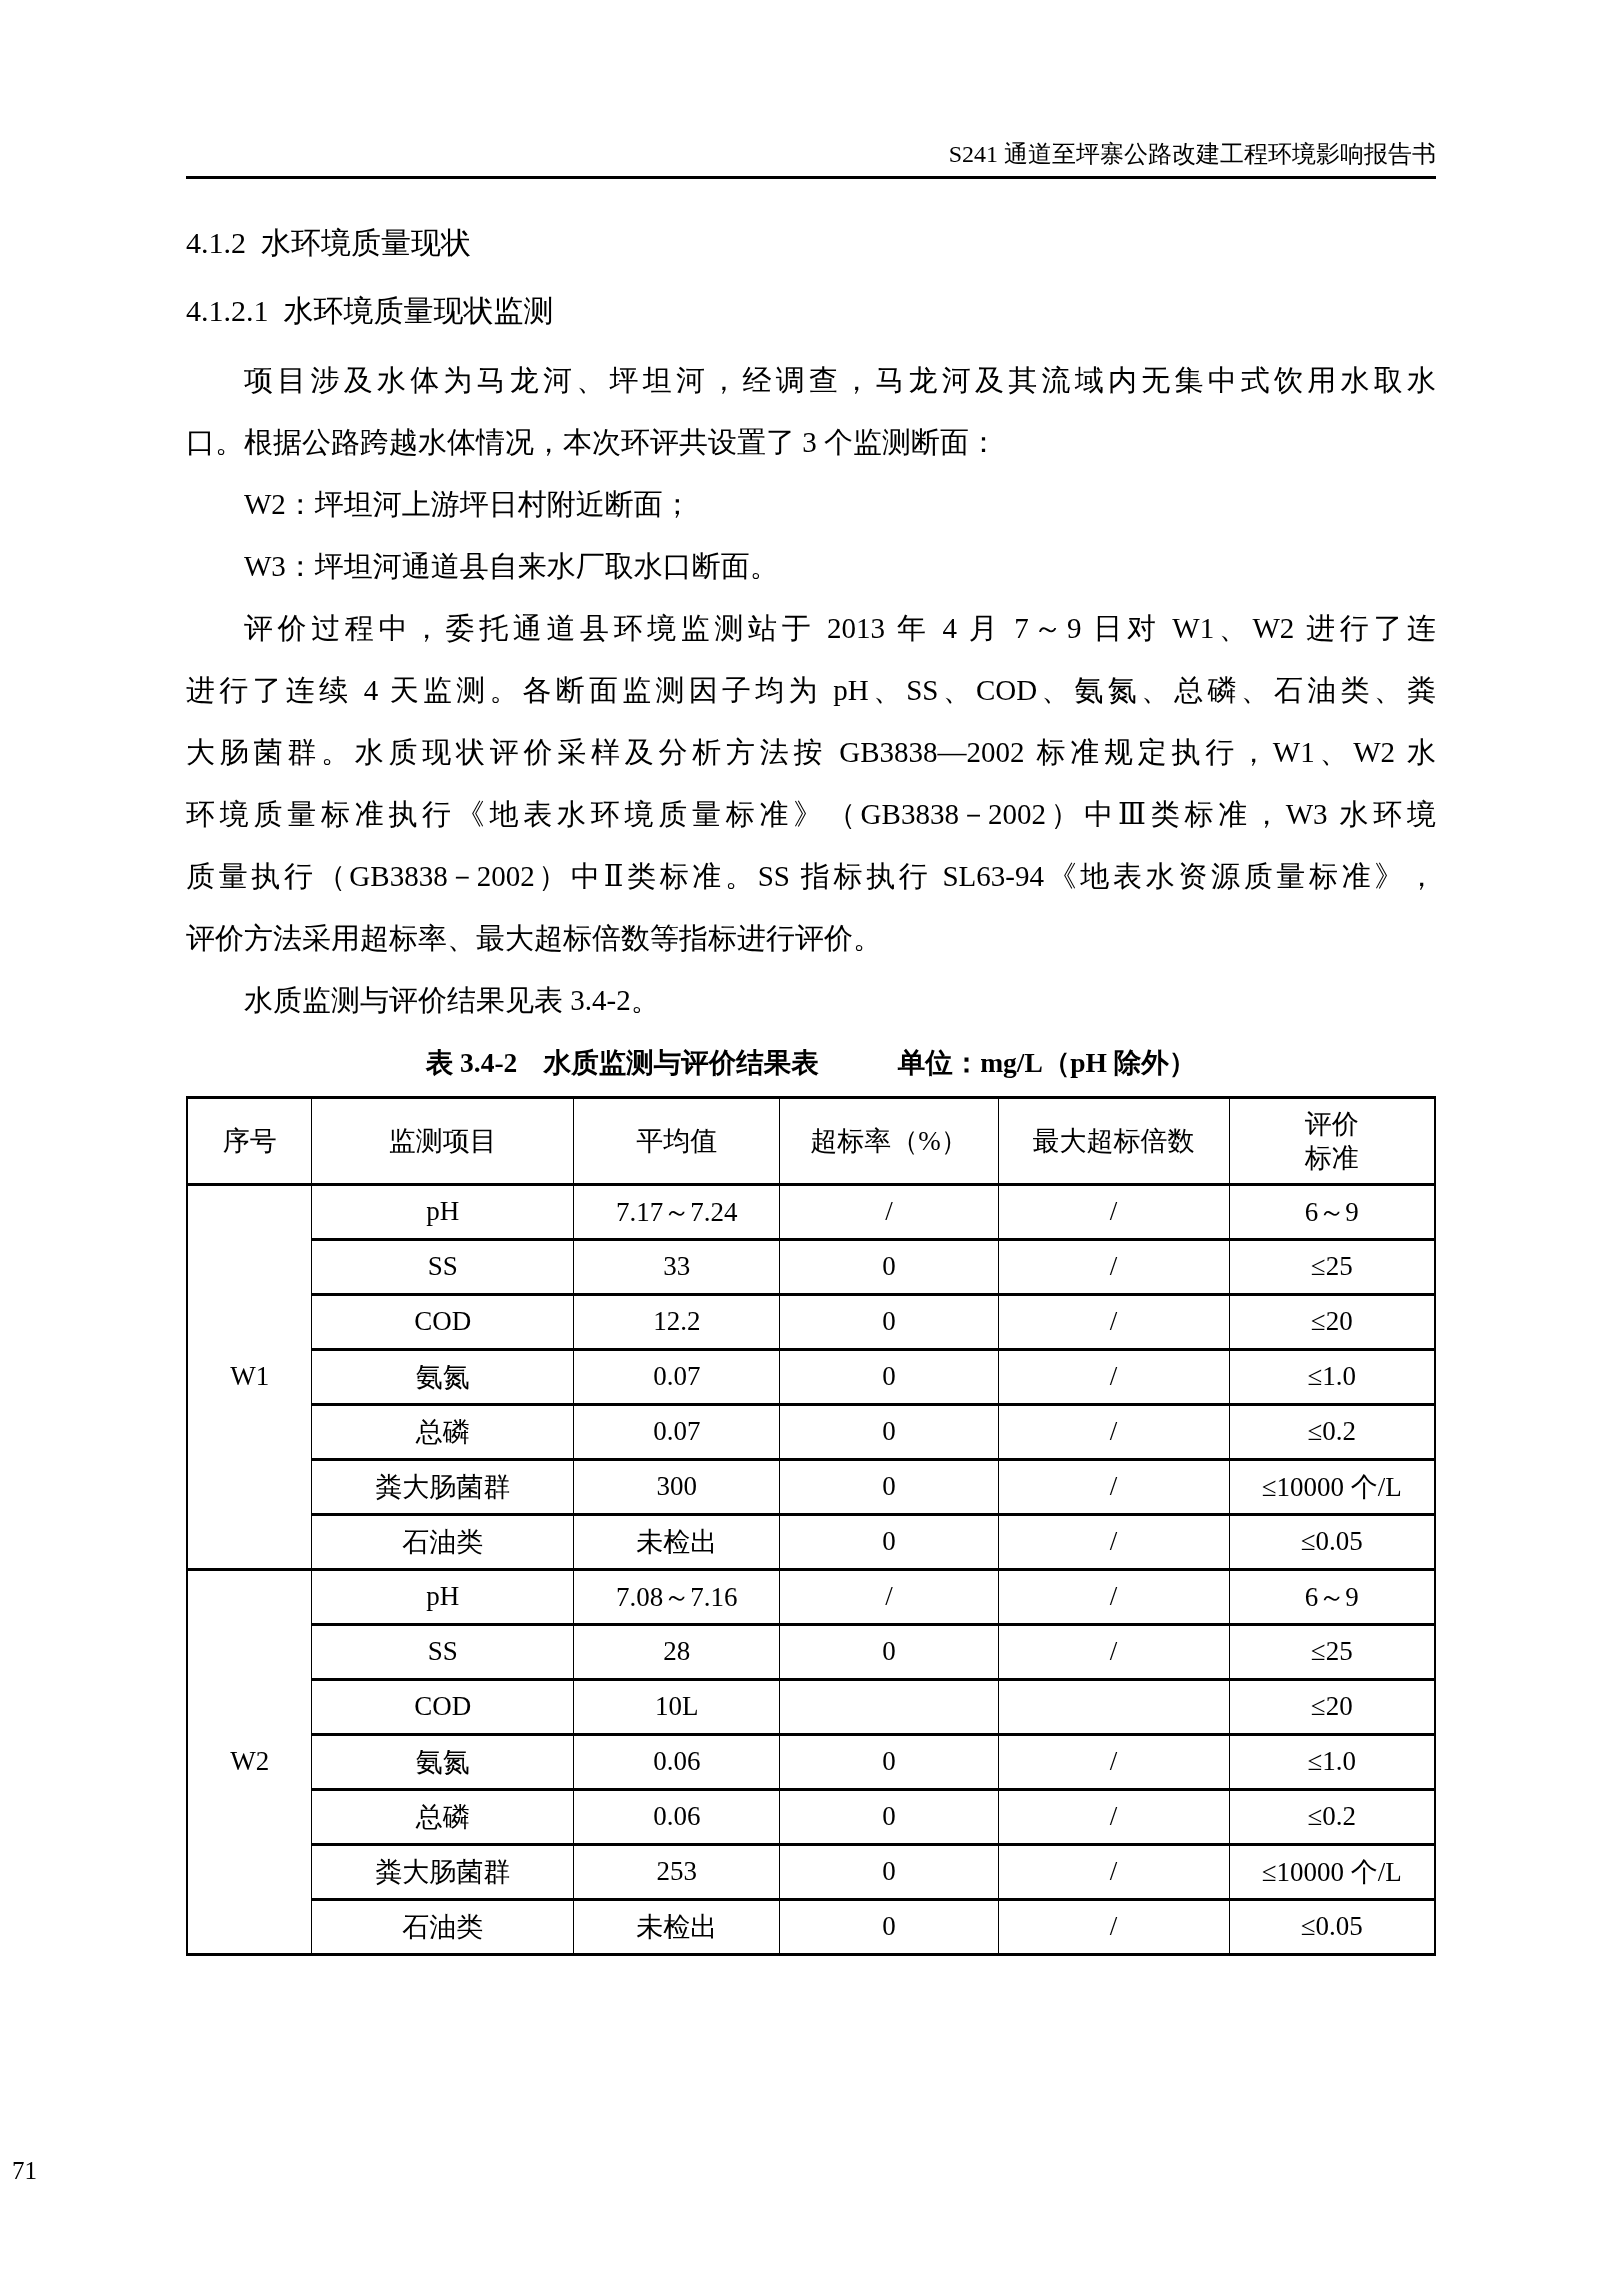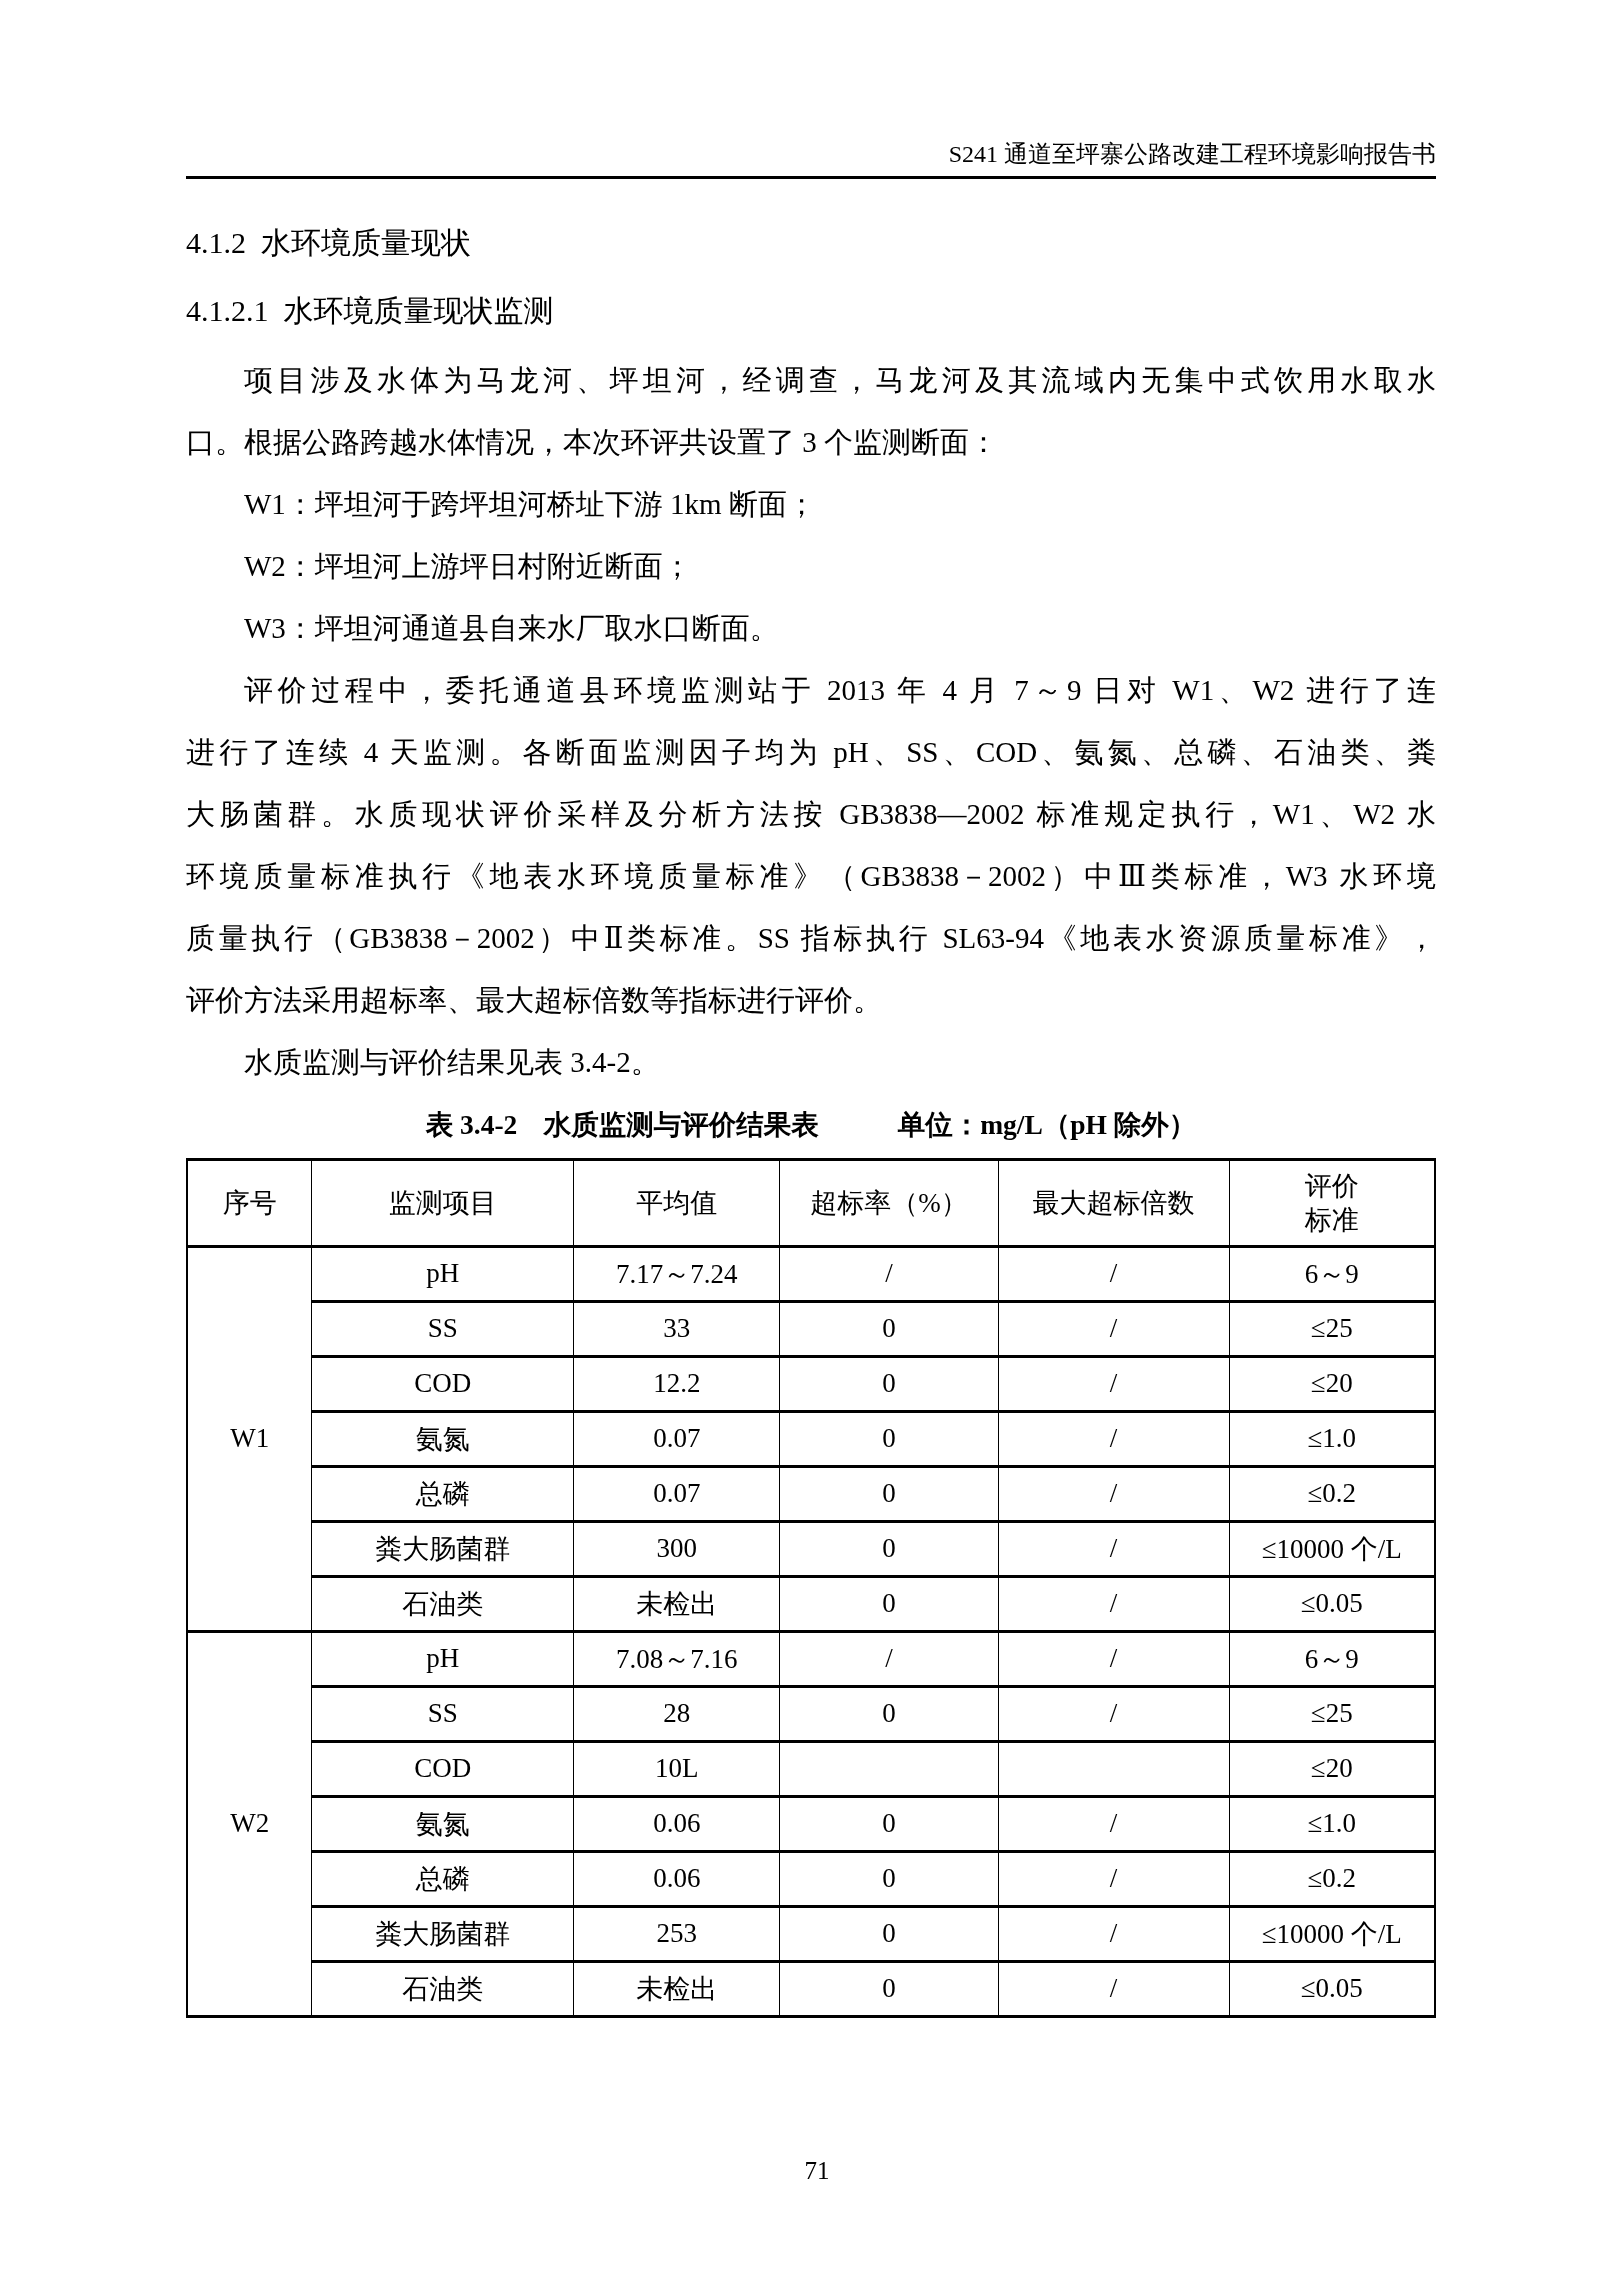--- a/index.html
+++ b/index.html
@@ -24,38 +24,37 @@
   .caption .gap2{margin-left:72px;margin-top:44px;}
 
   table.results{width:100%;border-collapse:collapse;table-layout:fixed;margin-top:13px;
                 border:3.9px solid #000;border-left-width:2px;border-right-width:2px;padding-left:16px;}
   .results td{border:1.3px solid #000;border-top-width:3.3px;border-bottom-width:3.3px;
               text-align:center;vertical-align:middle;font-size:27px;padding:0;}
   .results tr.head td{height:84px;}
   .results tr.data td{height:52px;}
   .two-line{white-space:pre-line;line-height:34px;}
 
-  .page-num{position:absolute;left:12px;right:0;bottom:110px;text-align:center;font-size:25px;font-family:Liberation Serif, serif;}
+  .page-num{position:absolute;left:12px;right:0;bottom:110px;text-align:left;font-size:25px;font-family:Liberation Serif, serif;}
 </style>
 </head>
 <body>
 
 <div class="page">
 
   <div class="doc-header">S241 通道至坪寨公路改建工程环境影响报告书</div>
   <div class="header-rule"></div>
 
   <h2 class="sec-h sec-h1">4.1.2  水环境质量现状</h2>
   <h3 class="sec-h sec-h2">4.1.2.1  水环境质量现状监测</h3>
 
   <div class="bodytext">
     <div class="bline j indent">项目涉及水体为马龙河、坪坦河，经调查，马龙河及其流域内无集中式饮用水取水</div>
     <div class="bline">口。根据公路跨越水体情况，本次环评共设置了 3 个监测断面：</div>
 
-    <div class="bline indent">W1：坪坦河于跨坪坦河桥址下游 1km 断面；</div>
     <div class="bline indent">W2：坪坦河上游坪日村附近断面；</div>
     <div class="bline indent">W3：坪坦河通道县自来水厂取水口断面。</div>
 
     <div class="bline j indent">评价过程中，委托通道县环境监测站于 2013 年 4 月 7～9 日对 W1、W2 进行了连</div>
     <div class="bline j">进行了连续 4 天监测。各断面监测因子均为 pH、SS、COD、氨氮、总磷、石油类、粪</div>
     <div class="bline j">大肠菌群。水质现状评价采样及分析方法按 GB3838—2002 标准规定执行，W1、W2 水</div>
     <div class="bline j">环境质量标准执行《地表水环境质量标准》（GB3838－2002）中Ⅲ类标准，W3 水环境</div>
     <div class="bline j">质量执行（GB3838－2002）中Ⅱ类标准。SS 指标执行 SL63-94《地表水资源质量标准》，</div>
     <div class="bline">评价方法采用超标率、最大超标倍数等指标进行评价。</div>
 

